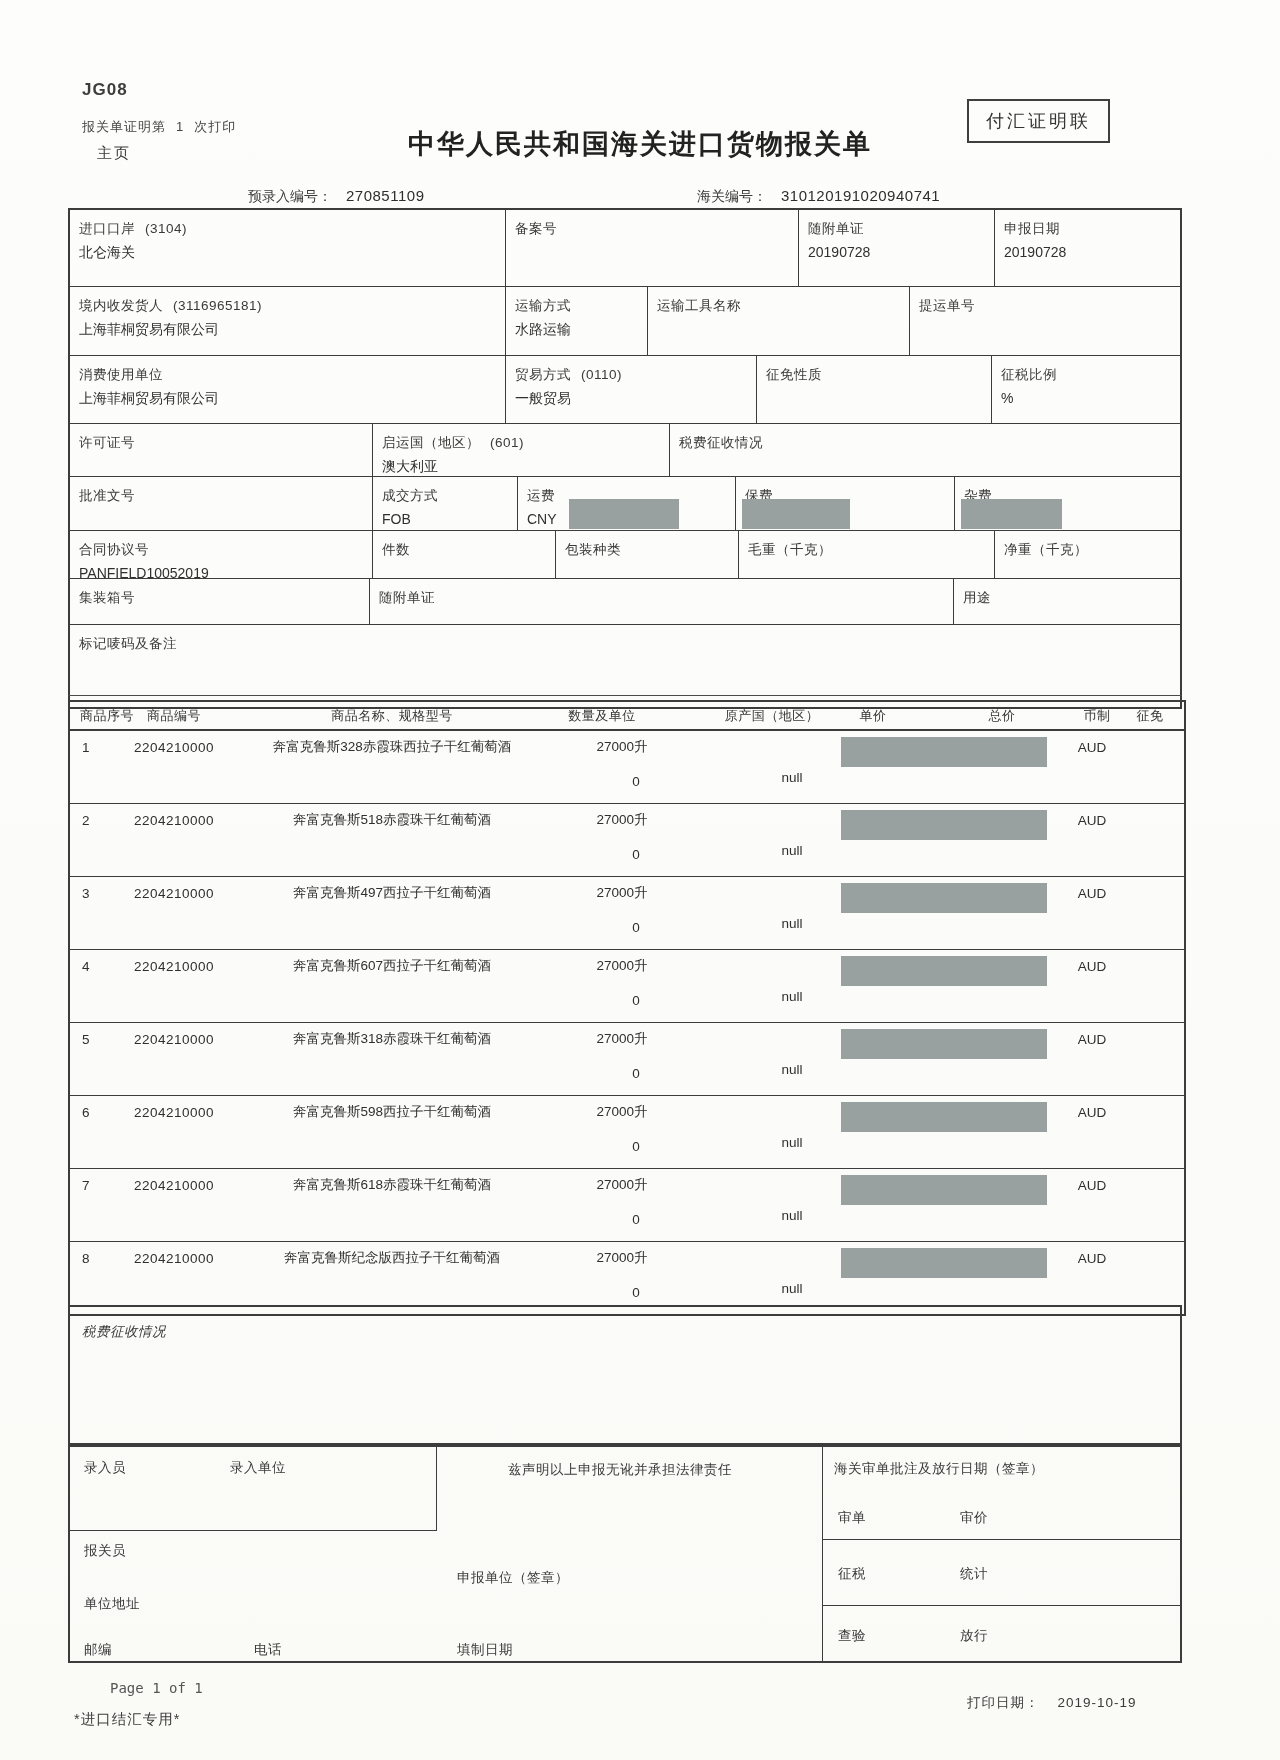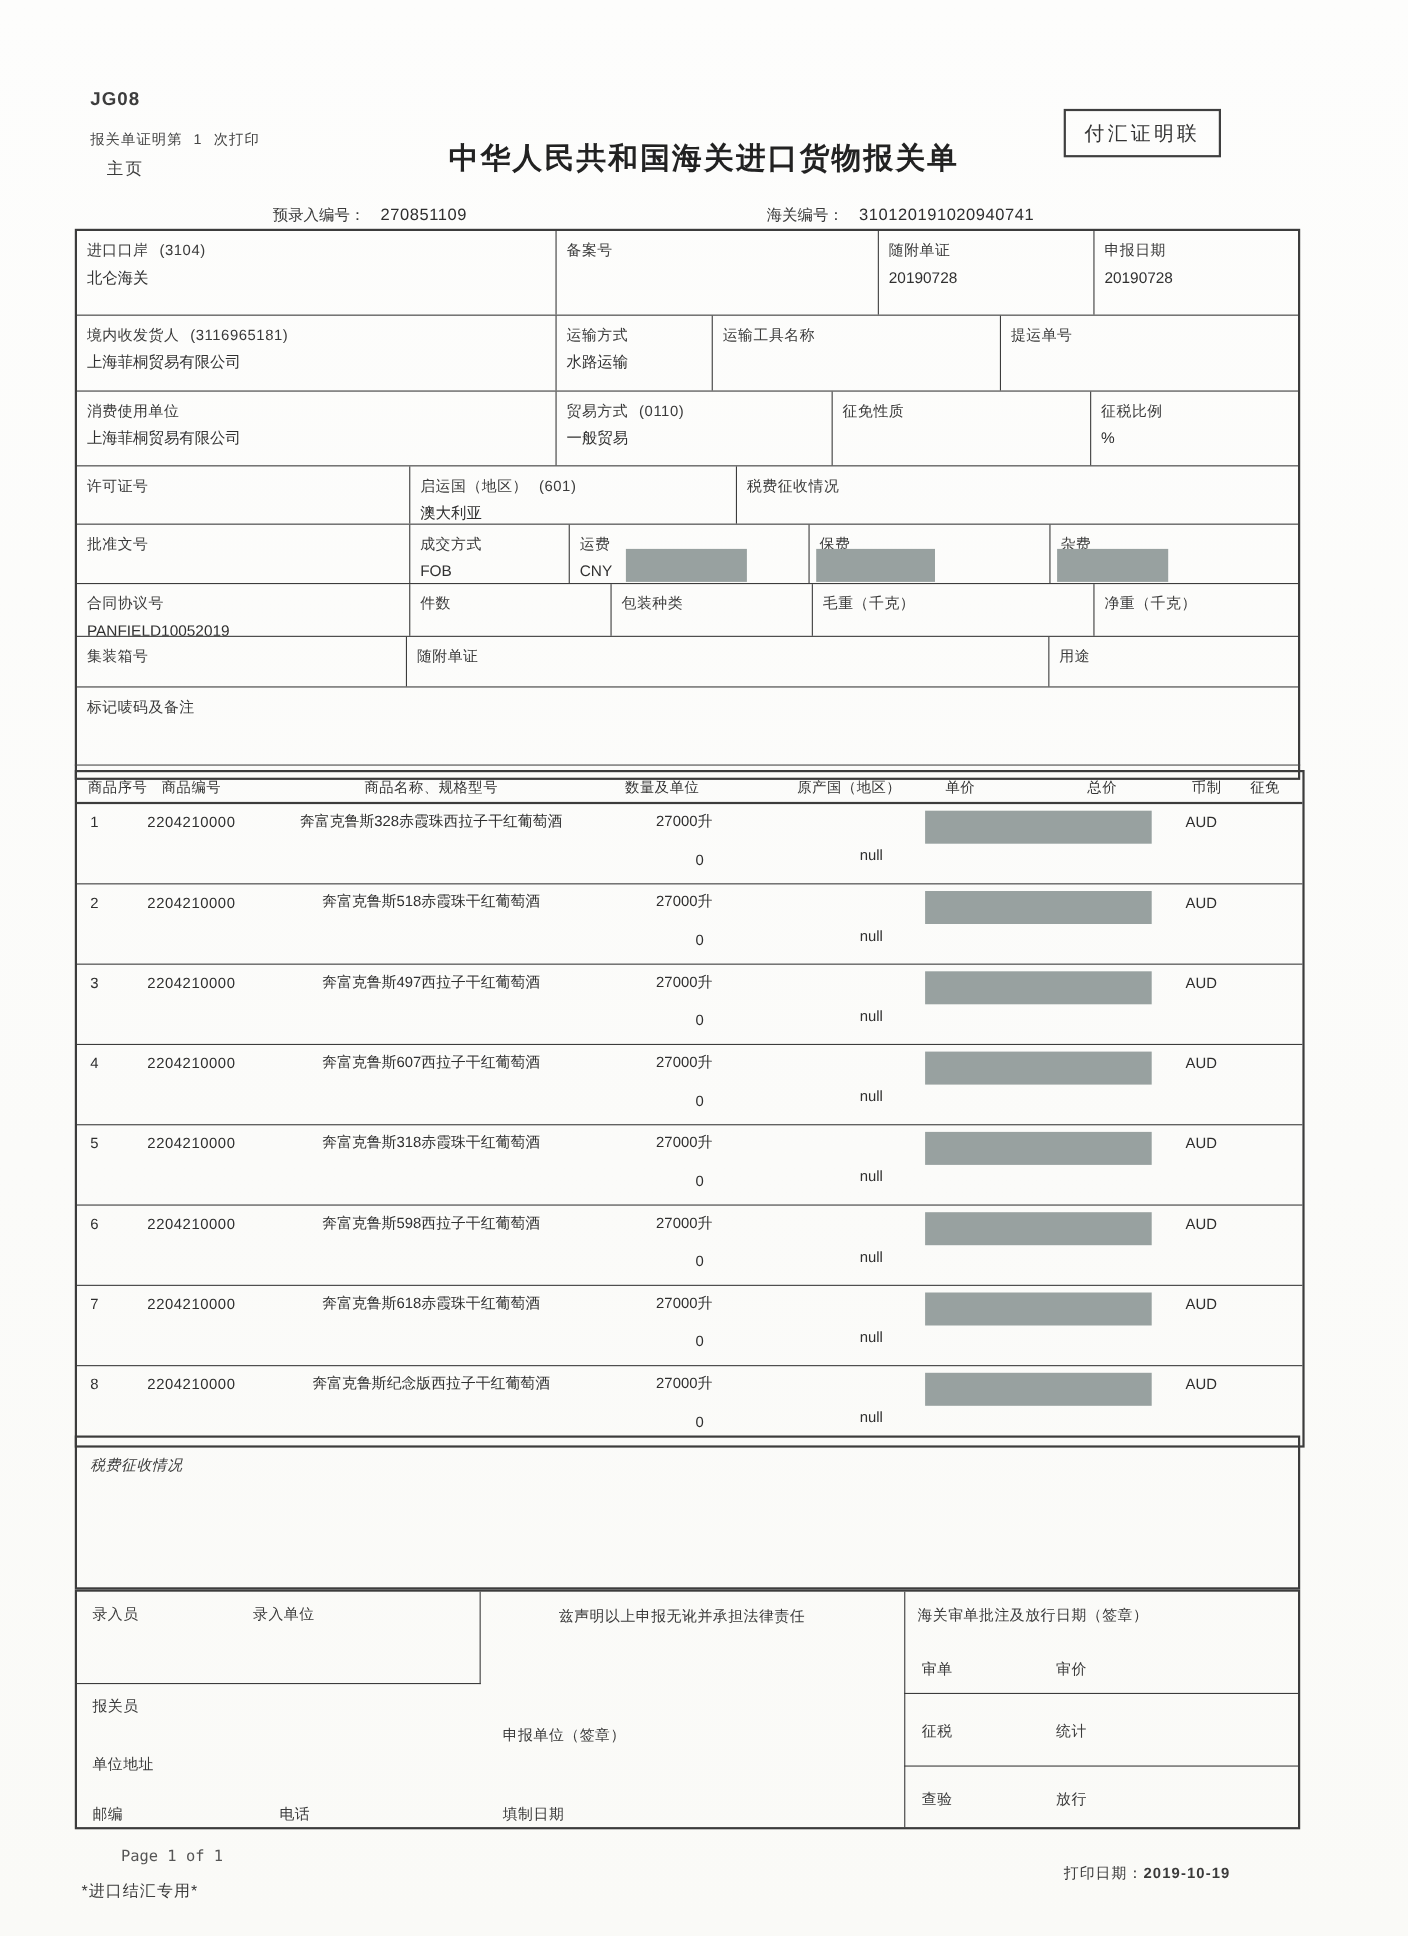--- a/index.html
+++ b/index.html
@@ -59,21 +59,21 @@
   .bbox{left:68px;top:1445px;width:1114px;height:218px;border:2px solid #3c3c3c;box-sizing:border-box;}
   .entrybox{position:absolute;left:0;top:0;width:366px;height:83px;border-right:1.5px solid #3c3c3c;border-bottom:1.5px solid #3c3c3c;}
   .vdiv{position:absolute;left:752px;top:0;bottom:0;border-left:1.5px solid #3c3c3c;}
   .rdiv1{position:absolute;left:752px;right:0;top:92px;border-top:1.5px solid #3c3c3c;}
   .rdiv2{position:absolute;left:752px;right:0;top:158px;border-top:1.5px solid #3c3c3c;}
   .bbox .t{position:absolute;font-size:13.5px;color:#3a3a3a;letter-spacing:.5px;}
   
   .pageinfo{left:110px;top:1680px;font-family:"DejaVu Sans Mono","Liberation Mono",monospace;font-size:14px;color:#555;}
   .specnote{left:74px;top:1710px;font-size:14.5px;color:#3c3c3c;letter-spacing:1px;}
   .printdate{left:967px;top:1694px;font-size:13.5px;color:#3a3a3a;letter-spacing:1px;}
-  .printdate b{font-weight:bold;letter-spacing:1px;}
+  .printdate b{font-weight:normal;margin-left:18px;letter-spacing:1px;}
 </style>
 </head>
 <body>
 
 <div class="paper">
 
   <div class="abs form-code">JG08</div>
   <div class="abs print-note">
     <span>报关单证明第</span><span>1</span><span>次打印</span>
   </div>

